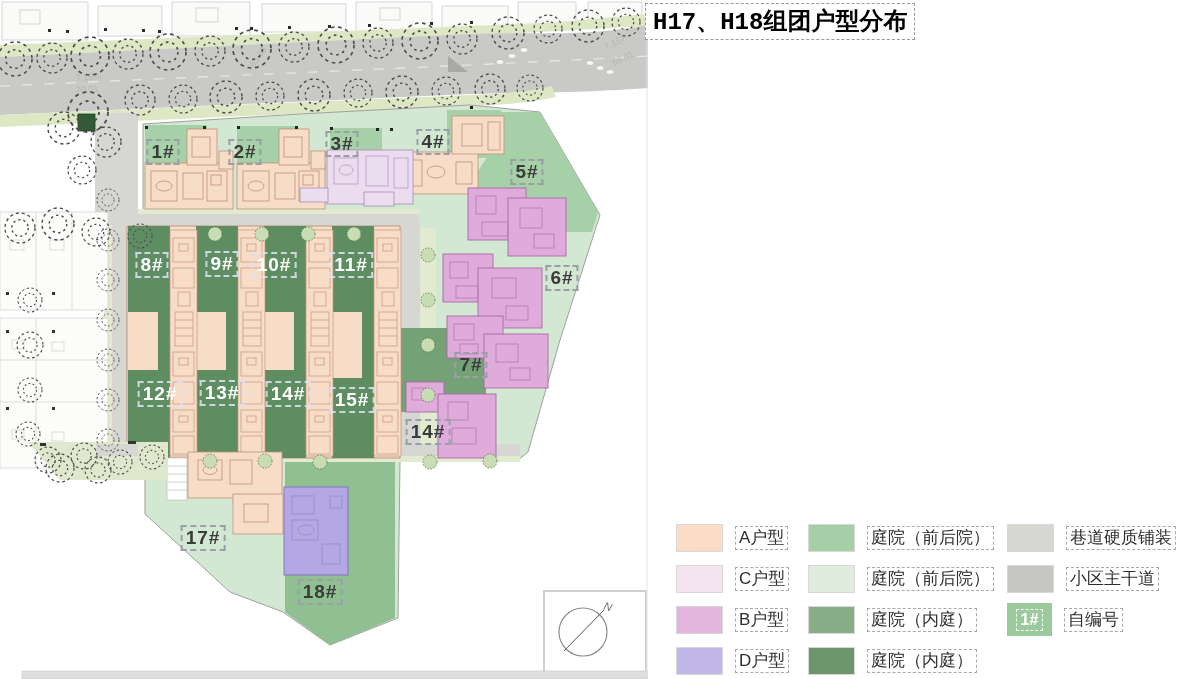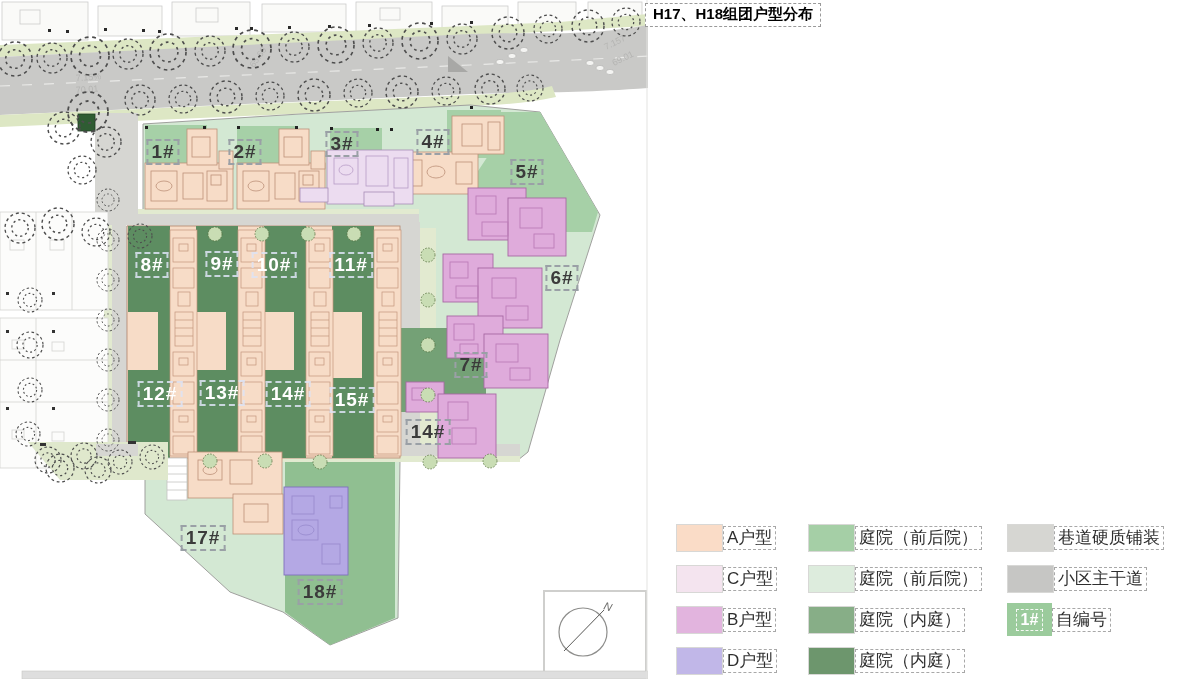--- a/index.html
+++ b/index.html
@@ -6,25 +6,25 @@
   body{width:1199px;height:679px;position:relative;overflow:hidden;
        font-family:"Liberation Sans","DejaVu Sans",sans-serif;}
   .plan{position:absolute;left:0;top:0;width:648px;height:679px;}
   .plan svg{position:absolute;left:0;top:0;}
   
   .bl{position:absolute;transform:translate(-50%,-50%);
       font-size:19px;font-weight:600;letter-spacing:1px;line-height:22px;
       color:#3b3b3b;border:2px dashed #9aa0a6;padding:0 3px;white-space:nowrap;}
   .bl.light{color:#ffffff;border-color:rgba(222,228,245,.85);}
   
-  .title{position:absolute;left:645px;top:3px;font-size:15px;font-weight:700;
-         color:#000;background:#fff;border:1px dashed #9a9a9a;padding:1px 7px 2px;}
+  .title{position:absolute;left:645px;top:3px;font-size:24px;font-weight:700;
+         color:#000;background:#fff;border:1px dashed #9a9a9a;padding:1px 7px 2px;font-family:Liberation Mono, monospace;}
   
   .lcol{position:absolute;top:517px;display:flex;flex-direction:column;}
-  .lrow{height:41px;display:flex;align-items:center;gap:0;}
+  .lrow{height:41px;display:flex;align-items:center;gap:12px;}
   .sw{display:inline-block;width:45px;height:26px;border:1px solid #d8d8d6;}
   .ll{font-size:17px;color:#2e2e2e;border:1px dashed #a8a8a8;padding:0 3px;line-height:22px;white-space:nowrap;}
   .chip{display:inline-flex;align-items:center;justify-content:center;
         width:45px;height:33px;color:#fff;font-size:16px;font-weight:600;}
   .chip b{border:1px dashed rgba(255,255,255,.9);font-weight:600;padding:0 4px;line-height:20px;}
 </style>
 </head>
 <body>
 
 <div class="plan">

